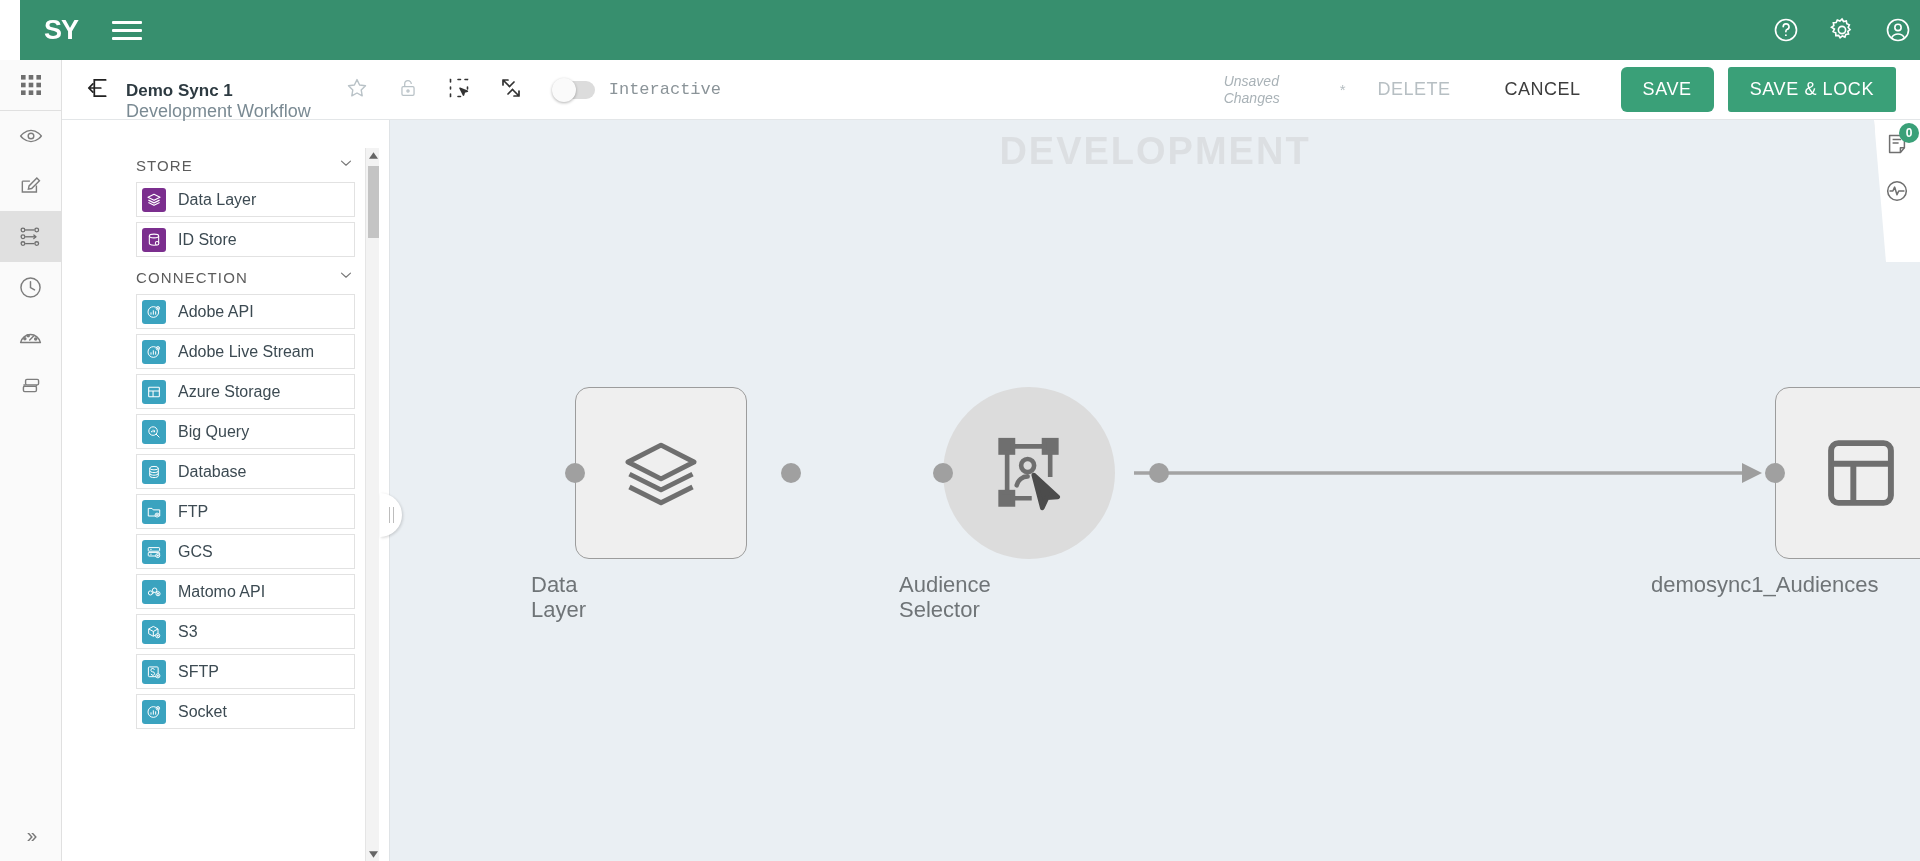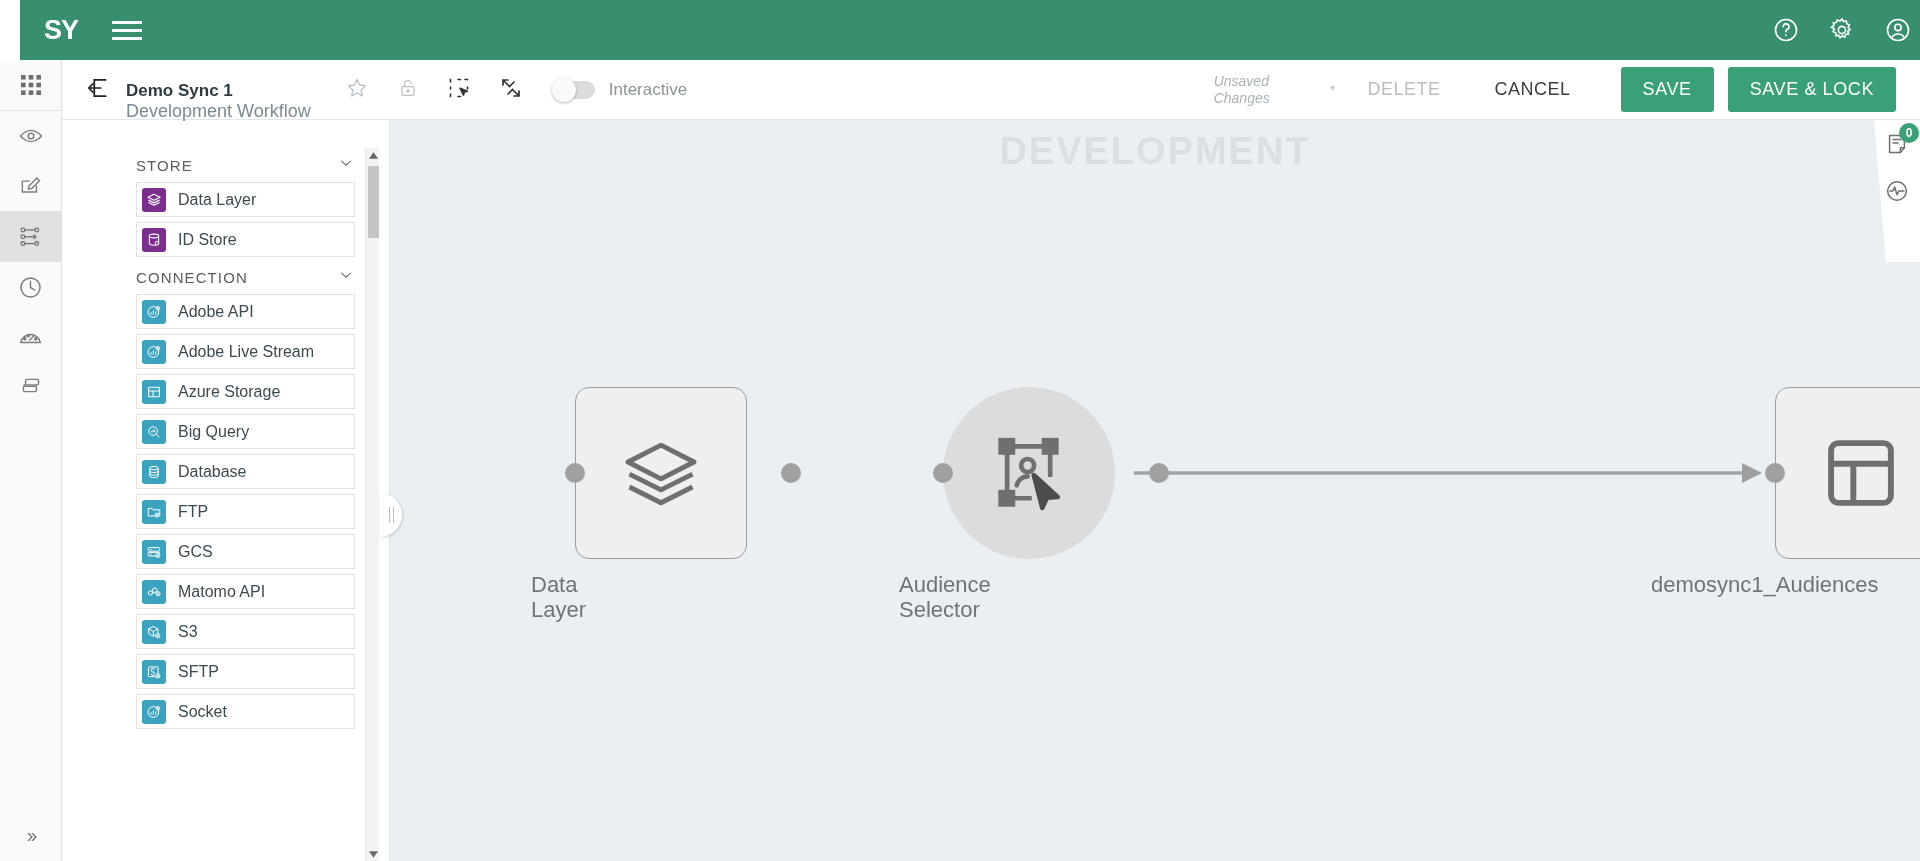--- a/index.html
+++ b/index.html
@@ -131,21 +131,21 @@
     background: #ffffff; border-bottom: 1px solid #e3e6e8;
     display: flex; align-items: center; z-index: 5;
   }
   .back-ico { margin-left: 22px; color: #222; cursor: pointer; }
   .title-block { margin-left: 16px; line-height: 1.15; }
   .title-main { font-size: 17px; font-weight: bold; color: #2d3a41; margin-top: 24px; }
   .title-sub  { font-size: 18px; color: #7a8a93; }
   .sh-icons { display: flex; align-items: center; gap: 28px; margin-left: 34px; }
   .sh-ico { color: #b3bdc2; cursor: pointer; }
   .sh-ico.dark { color: #333; }
-  .toggle-wrap { display: flex; align-items: center; gap: 14px; margin-left: 30px; }
+  .toggle-wrap { display: flex; align-items: center; gap: 14px; margin-left: 30px; font-family: Liberation Mono, monospace; }
   .toggle {
     width: 42px; height: 18px; border-radius: 10px; background: #dcdcdc;
     position: relative; cursor: pointer;
   }
   .toggle .knob {
     position: absolute; left: -1px; top: -3px; width: 24px; height: 24px;
     border-radius: 50%; background: #fafafa; box-shadow: 0 1px 3px rgba(0,0,0,0.3);
   }
   .toggle-label { font-size: 17px; color: #8b9499; }
 
@@ -159,21 +159,21 @@
     font-size: 18px; letter-spacing: 0.5px; cursor: pointer; background: none; border: none;
     font-family: "Liberation Sans", sans-serif; padding: 8px 10px;
   }
   .btn-delete { color: #b7bfc3; }
   .btn-cancel { color: #3d3d3d; margin-left: 34px; }
   .btn-green {
     background: #3aa078; color: #fff; border: none; cursor: pointer;
     font-family: "Liberation Sans", sans-serif;
     font-size: 18px; letter-spacing: 0.6px; padding: 12px 22px; border-radius: 3px;
   }
-  .btn-save { margin-left: 40px; }
+  .btn-save { margin-left: 30px; border-radius: 6px; }
   .btn-savelock { margin-left: 14px; }
 
   
   .canvas {
     position: absolute; top: 120px; left: 390px; width: 1530px; height: 741px;
     background: #eaeff3; overflow: hidden;
   }
   .watermark {
     position: absolute; top: 10px; left: 0; width: 100%;
     text-align: center; font-size: 38px; font-weight: bold;

